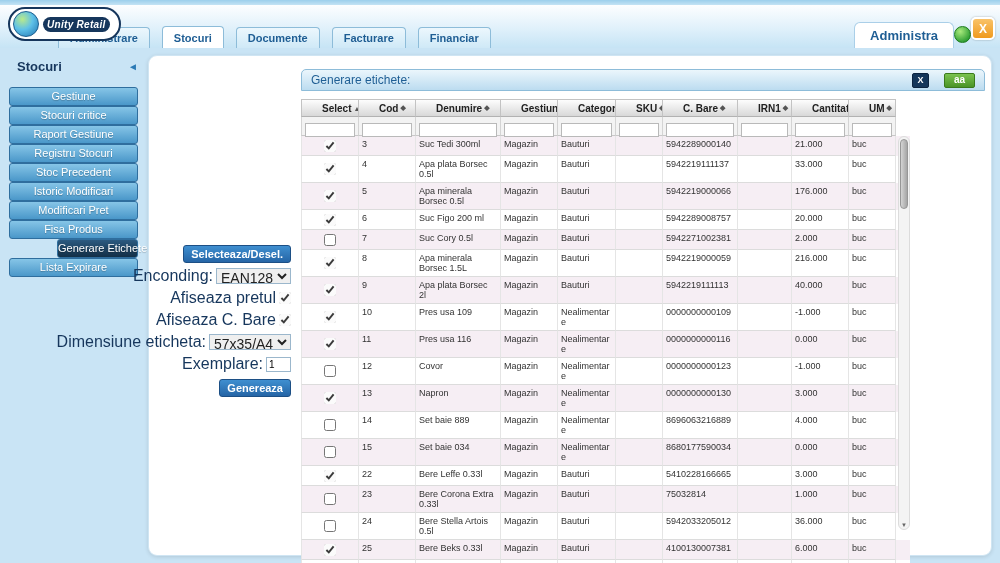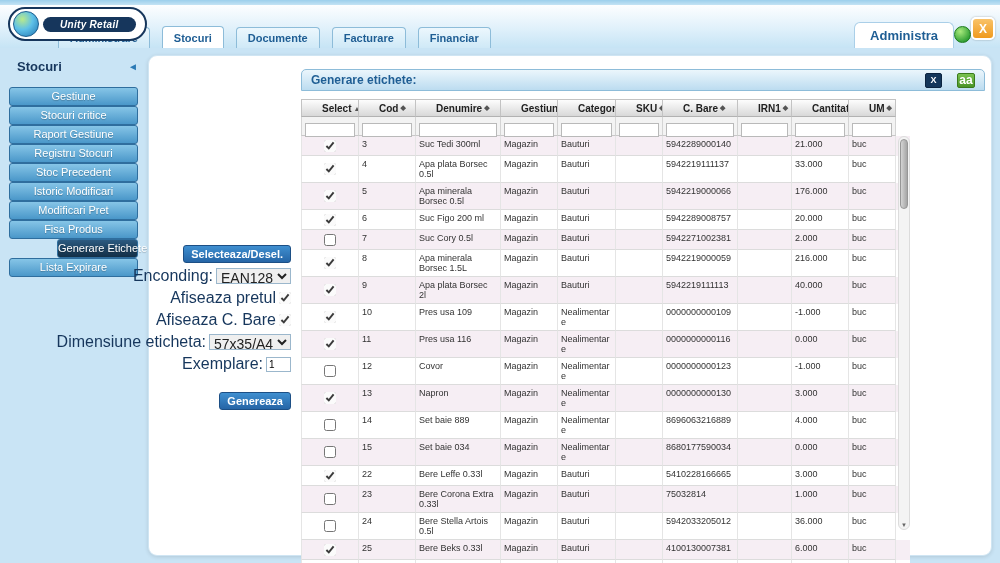--- a/index.html
+++ b/index.html
@@ -24,21 +24,21 @@
     background:#fff; border:2px solid #16365c; border-radius:18px;
     padding:2px 9px 2px 3px;
   }
   .globe {
     width:26px; height:26px; border-radius:50%;
     background:radial-gradient(circle at 35% 30%, #b9ea8b 0%, #5fc1e8 45%, #1f74b2 100%);
     border:1px solid #1b5e8e;
   }
   .logo-text {
     background:#16365c; color:#fff; font-size:10px; font-weight:bold; font-style:italic;
-    padding:2px 17px; border-radius:9px; letter-spacing:.3px; white-space:nowrap;
+    padding:2px 4px; border-radius:9px; letter-spacing:.3px; white-space:nowrap;
   }
   .tabs { display:flex; gap:12px; margin-left:58px; align-items:flex-end; }
   .tab {
     background:linear-gradient(#ecf7fd,#cfe9f7);
     border:1px solid #8dbcd9; border-bottom:none;
     border-radius:4px 4px 0 0;
     padding:4px 11px; font-size:11px; font-weight:bold; color:#1f5e94;
     cursor:pointer; white-space:nowrap;
   }
   .tab.active { background:#fff; padding-top:5px; }
@@ -87,39 +87,39 @@
     background:linear-gradient(#3f8fd0,#2565a6); color:#fff;
     border:1px solid #1c4f85; border-radius:3px;
     font-size:11px; font-weight:bold; padding:2px 7px;
     cursor:pointer; font-family:inherit; white-space:nowrap;
   }
   .frow { display:flex; justify-content:flex-end; align-items:center; gap:3px; margin-top:4px; }
   .frow label { font-size:16px; color:#16365c; white-space:nowrap; }
   .fselect { font-size:14px; height:16px; border:1px solid #9bb7cc; font-family:inherit; color:#222; }
   .fcheck { width:12px; height:12px; accent-color:#fbfbfb; }
   .ftext { width:25px; height:15px; font-size:10px; border:1px solid #9bb7cc; padding:0 2px; font-family:inherit; }
-  .gen-btn { margin-top:19px; }
+  .gen-btn { margin-top:6px; }
   
   .grid-panel { position:absolute; left:152px; top:13px; width:684px; height:479px; }
   .grid-header {
     height:22px;
     background:linear-gradient(#ebf6fc,#bcdcf0);
     border:1px solid #8dbcd9; border-radius:5px 5px 0 0;
     display:flex; align-items:center; padding:0 9px;
   }
-  .grid-title { font-size:12px; font-weight:bold; color:#1f5e94; flex:1; }
+  .grid-title { font-size:12px; font-weight:normal; color:#1f5e94; flex:1; }
   .x-btn {
     width:17px; height:15px; background:#14365a; color:#fff;
     font-size:9px; font-weight:bold; border:1px solid #0c2440; border-radius:2px;
     cursor:pointer; font-family:inherit; line-height:1; margin-right:15px;
   }
   .aa-btn {
-    width:18px; height:15px;
+    width:31px; height:15px;
     background:linear-gradient(#7ac24f,#4a9427); color:#fff;
-    font-size:12px; font-weight:bold; border:1px solid #3a7a1c; border-radius:2px;
+    font-size:10px; font-weight:bold; border:1px solid #3a7a1c; border-radius:2px;
     cursor:pointer; font-family:inherit; line-height:1;
   }
   
   .table-area { position:relative; margin-top:8px; width:609px; }
   .thead, .filter-row, .trow { display:flex; }
   .c0{width:58px}.c1{width:57px}.c2{width:85px}.c3{width:57px}.c4{width:58px}
   .c5{width:47px}.c6{width:75px}.c7{width:54px}.c8{width:57px}.c9{width:47px}
   .th {
     background:linear-gradient(#fdfdfd,#d8d8d8);
     border-right:1px solid #c3c3c3; border-top:1px solid #c3c3c3; border-bottom:1px solid #b2b2b2;

